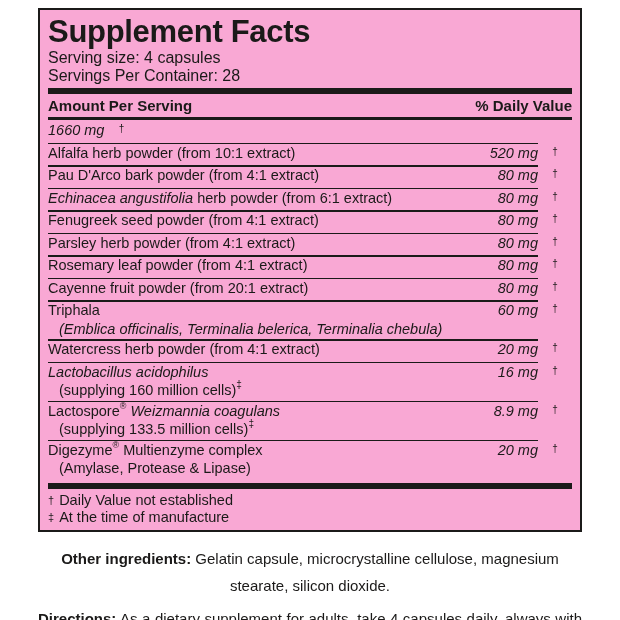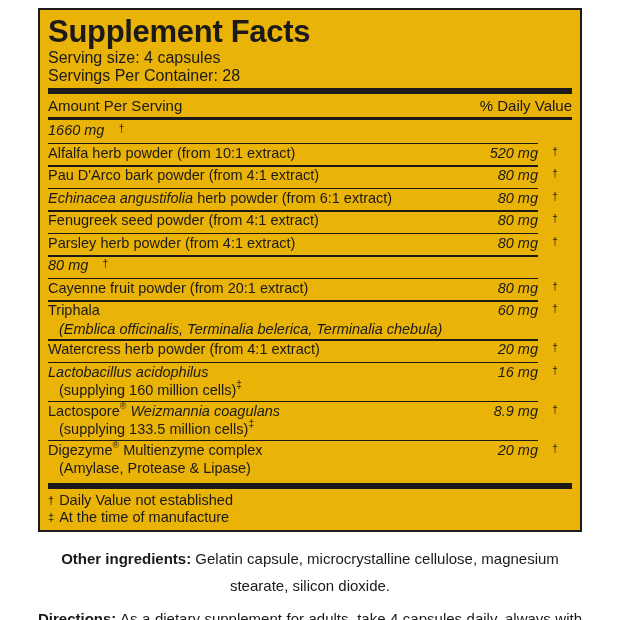--- a/index.html
+++ b/index.html
@@ -9,33 +9,33 @@
     font-family: "Liberation Sans", "DejaVu Sans", sans-serif;
     color: #1b1a19;
     overflow: hidden;
   }
   .page { width: 620px; height: 620px; padding: 8px 38px 0 38px; }
 
   
   .facts-box {
     border: 2px solid #1b1a19;
     padding: 3px 8px 0 8px;
-    background: #eab308;
+    background: #f9a8d4;
   }
   .title {
     font-size: 31px; line-height: 35px; font-weight: bold;
     letter-spacing: -0.3px; padding-top: 1px;
   }
   .serving { font-size: 16px; line-height: 17.5px; }
   .bar { background: #1b1a19; }
   .bar.thick  { height: 6px; margin: 4px -0px 0 0; }
   .bar.medium { height: 3.5px; }
   .head-row {
     display: flex; justify-content: space-between;
-    font-weight: normal; font-size: 15px; line-height: 17px;
+    font-weight: bold; font-size: 15px; line-height: 17px;
     padding: 2.5px 0 3px 0;
   }
 
   
   .row { position: relative; padding: 2px 0 2px 0; font-size: 14.5px; line-height: 16.5px; }
   .row + .row::before {
     content: ""; position: absolute; top: 0; left: 0; right: 34px;
     height: 1.5px; background: #1b1a19;
   }
   .l1 { display: flex; align-items: baseline; }
@@ -112,20 +112,21 @@
         </div>
         <div class="row">
           <div class="l1">
             <span class="nm"><span>Parsley herb powder (from 4:1 extract)</span></span>
             <span class="amt">80 mg</span>
             <span class="dv">†</span>
           </div>
         </div>
         <div class="row">
           <div class="l1">
+            <span class="nm"><span>Rosemary leaf powder (from 4:1 extract)</span></span>
             <span class="amt">80 mg</span>
             <span class="dv">†</span>
           </div>
         </div>
         <div class="row">
           <div class="l1">
             <span class="nm"><span>Cayenne fruit powder (from 20:1 extract)</span></span>
             <span class="amt">80 mg</span>
             <span class="dv">†</span>
           </div>

